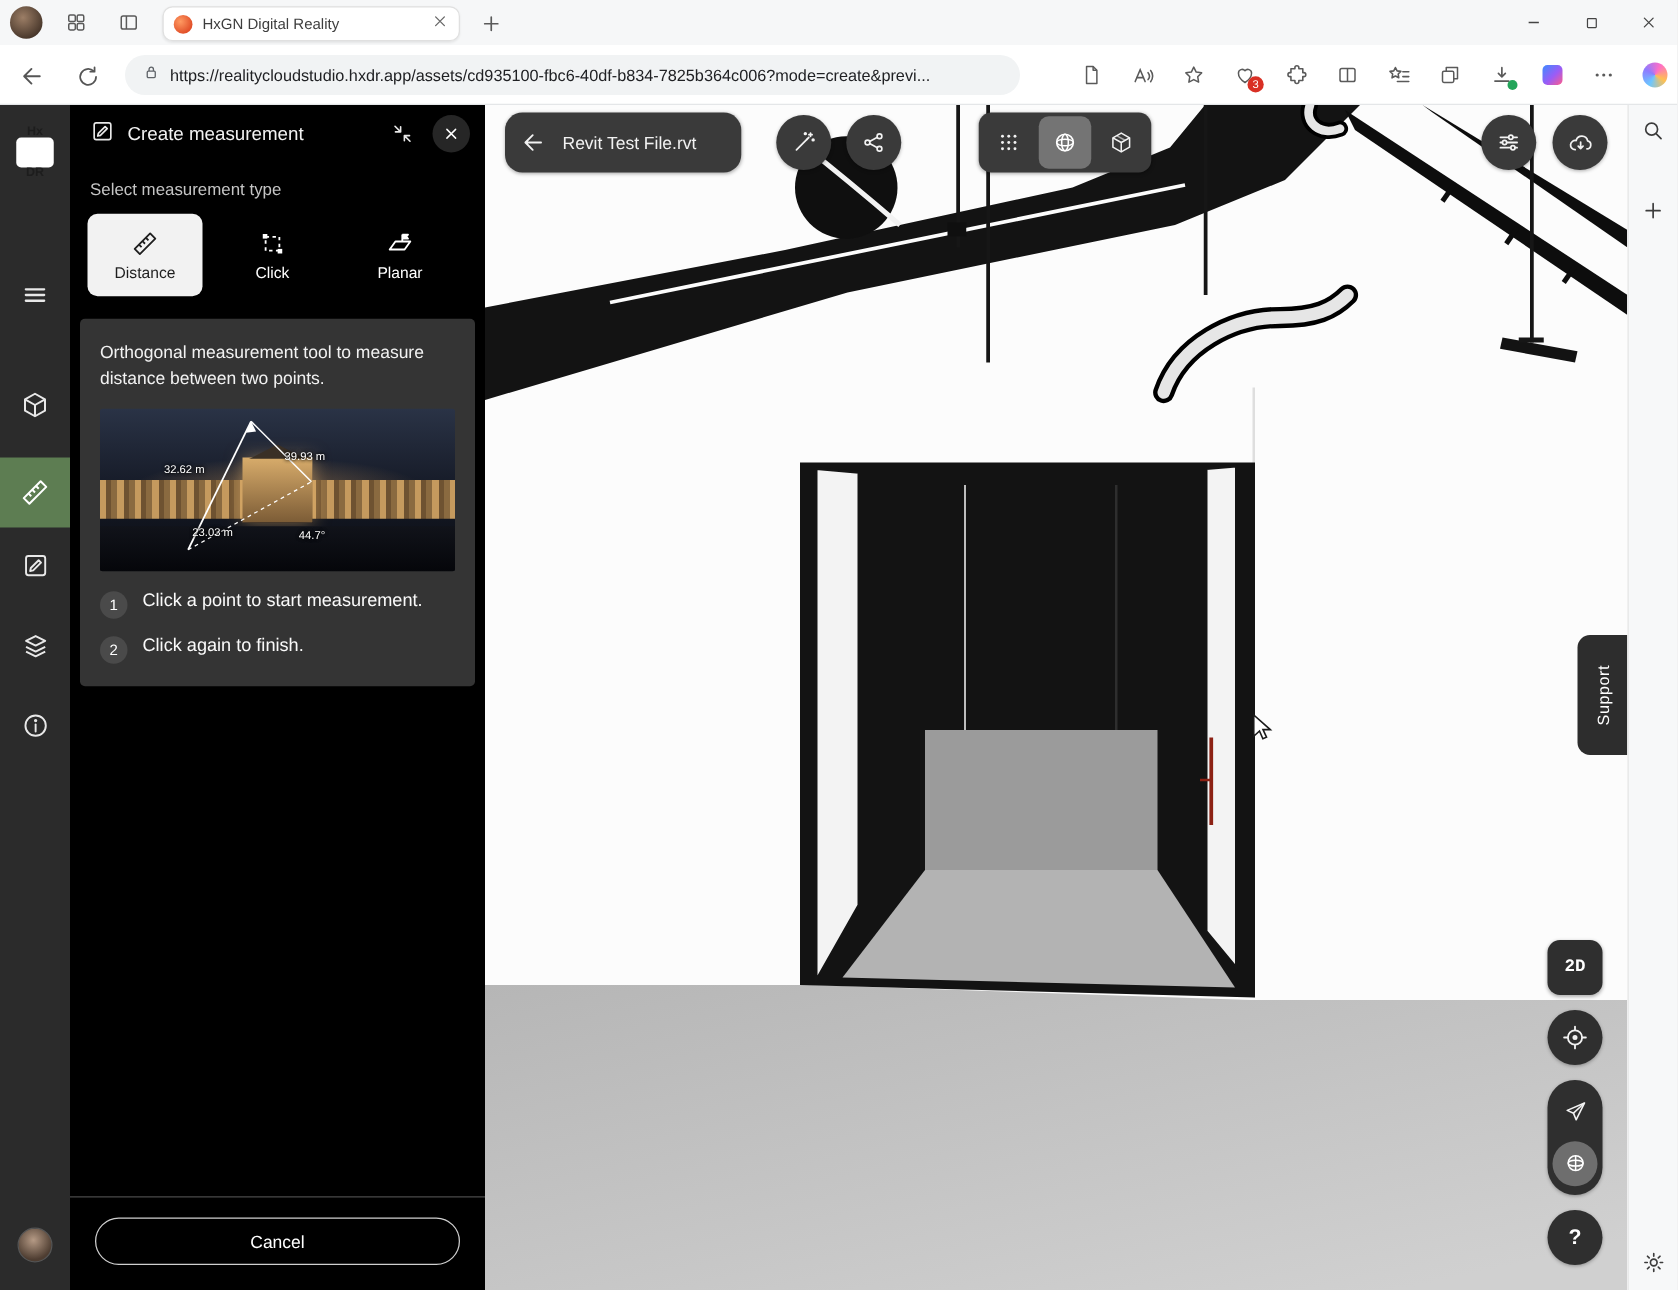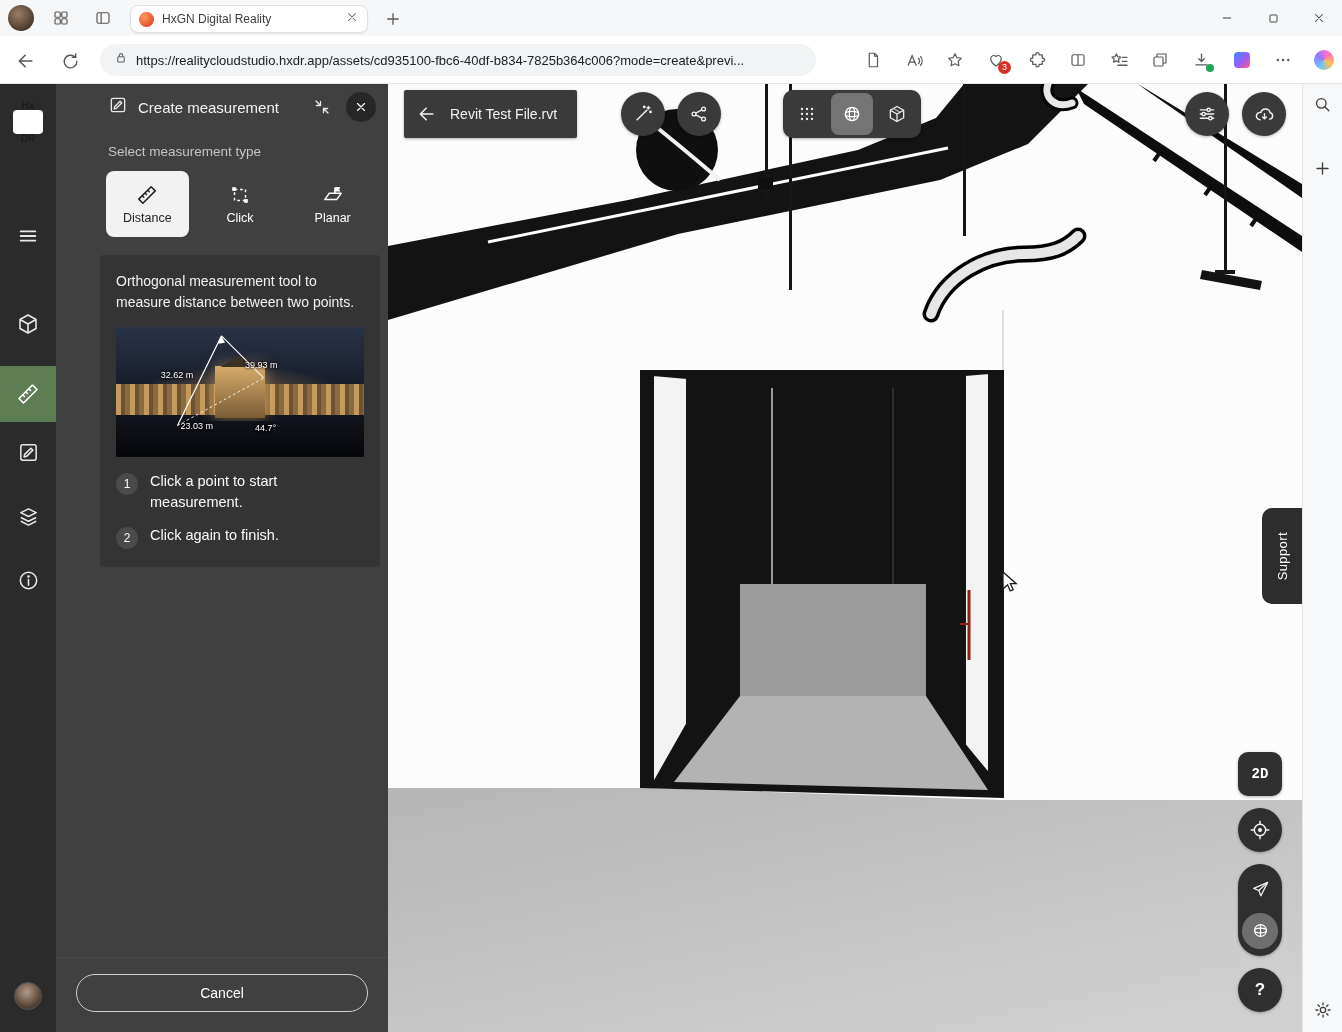--- a/index.html
+++ b/index.html
@@ -42,21 +42,21 @@
              display:flex;align-items:center;justify-content:center;cursor:pointer;}
   .rail-logo{position:absolute;left:13px;top:26px;width:30px;height:24px;background:#fff;border-radius:4px;
              display:flex;flex-direction:column;align-items:center;justify-content:center;cursor:pointer;gap:22px;}
   .rail-logo span{font-size:10px;font-weight:bold;color:#1d1d1d;line-height:1.15;}
   .rail-active{position:absolute;left:0;top:282px;width:56px;height:56px;background:#5d7d52;
                display:flex;align-items:center;justify-content:center;cursor:pointer;}
   .rail-avatar{position:absolute;left:14px;bottom:22px;width:28px;height:28px;border-radius:50%;
                background:radial-gradient(circle at 45% 35%, #b59a85, #4e3d31 70%);border:1px solid #555;cursor:pointer;}
 
   
-  .panel{position:absolute;left:56px;top:0;width:332px;height:100%;background:#404040;color:#fff;padding-left:36px;}
+  .panel{position:absolute;left:56px;top:0;width:332px;height:100%;background:#000000;color:#fff;}
   .panel-header{display:flex;align-items:center;gap:10px;height:46px;padding:0 12px 0 16px;}
   .panel-title{flex:1;font-size:15px;font-weight:500;color:#f2f2f2;}
   .hd-btn{width:28px;height:28px;display:flex;align-items:center;justify-content:center;cursor:pointer;}
   .close-circle{width:30px;height:30px;border-radius:50%;background:#262626;display:flex;align-items:center;justify-content:center;cursor:pointer;}
   .panel-sub{margin:14px 16px 12px;font-size:13.5px;color:#c4c4c4;}
   .types-row{display:flex;gap:10px;margin:0 14px;}
   .type-btn{width:92px;height:66px;border-radius:8px;display:flex;flex-direction:column;align-items:center;
             justify-content:center;gap:5px;font-size:12.5px;cursor:pointer;color:#fff;}
   .type-btn.selected{background:#f2f2f2;color:#1f1f1f;}
   .desc-card{margin:18px 8px 0;background:#343434;border-radius:4px;padding:16px 16px 18px;}
@@ -79,22 +79,22 @@
   .step-badge{flex:0 0 auto;width:22px;height:22px;border-radius:50%;background:#4a4a4a;color:#fff;
               font-size:12px;display:flex;align-items:center;justify-content:center;margin-top:2px;}
   .step-text{font-size:14.5px;line-height:1.45;color:#fafafa;}
   .cancel-wrap{position:absolute;left:0;right:0;bottom:0;padding:16px 20px 20px;border-top:1px solid #4a4a4a;}
   .cancel-btn{width:100%;height:38px;border-radius:20px;border:1px solid #cfcfcf;background:transparent;
               color:#fff;font-size:14px;font-family:inherit;cursor:pointer;}
 
   
   .viewport{position:absolute;left:388px;top:0;right:40px;bottom:0;background:#fcfcfc;overflow:hidden;}
   .scene{position:absolute;left:0;top:0;width:100%;height:100%;}
-  .file-pill{position:absolute;left:16px;top:6px;height:48px;border-radius:2px;background:#3a3a3a;
-             display:flex;align-items:center;padding-right:20px;box-shadow:0 1px 3px rgba(0,0,0,.3);}
+  .file-pill{position:absolute;left:16px;top:6px;height:48px;border-radius:14px;background:#3a3a3a;
+             display:flex;align-items:center;padding-right:36px;box-shadow:0 1px 3px rgba(0,0,0,.3);}
   .file-back{width:46px;height:48px;display:flex;align-items:center;justify-content:center;cursor:pointer;}
   .file-name{font-size:14px;color:#f2f2f2;white-space:nowrap;}
   .vcircle{position:absolute;width:44px;height:44px;border-radius:50%;background:#3a3a3a;display:flex;
            align-items:center;justify-content:center;cursor:pointer;box-shadow:0 1px 3px rgba(0,0,0,.3);}
   .mode-group{position:absolute;left:395px;top:6px;height:48px;border-radius:10px;background:#3a3a3a;
               display:flex;align-items:center;gap:3px;padding:0 3px;box-shadow:0 1px 3px rgba(0,0,0,.3);}
   .mode-slot{width:42px;height:42px;border-radius:8px;display:flex;align-items:center;justify-content:center;cursor:pointer;}
   .mode-slot.selected{background:#747474;}
   .support-tab{position:absolute;right:0;top:424px;width:40px;height:96px;background:#2d2d2d;
                border-radius:10px 0 0 10px;display:flex;align-items:center;justify-content:center;cursor:pointer;}

